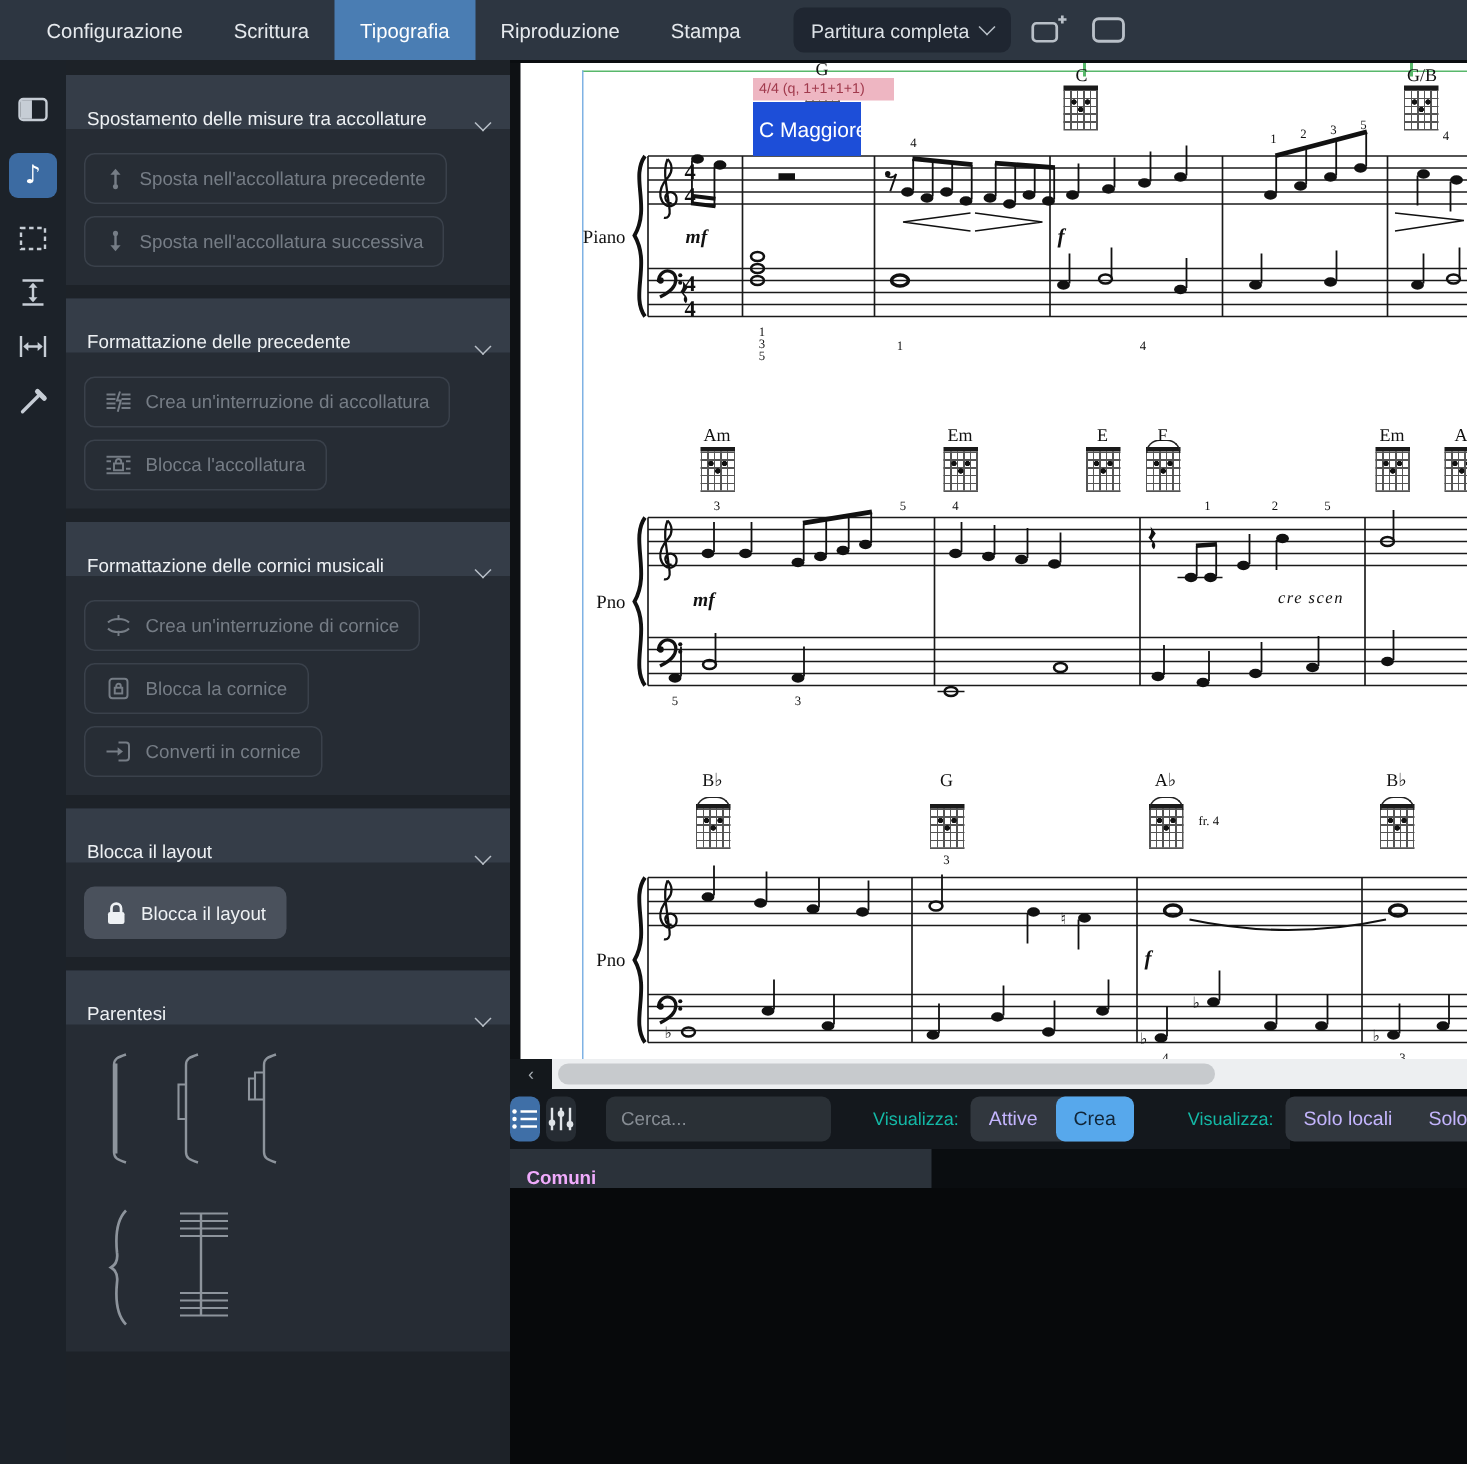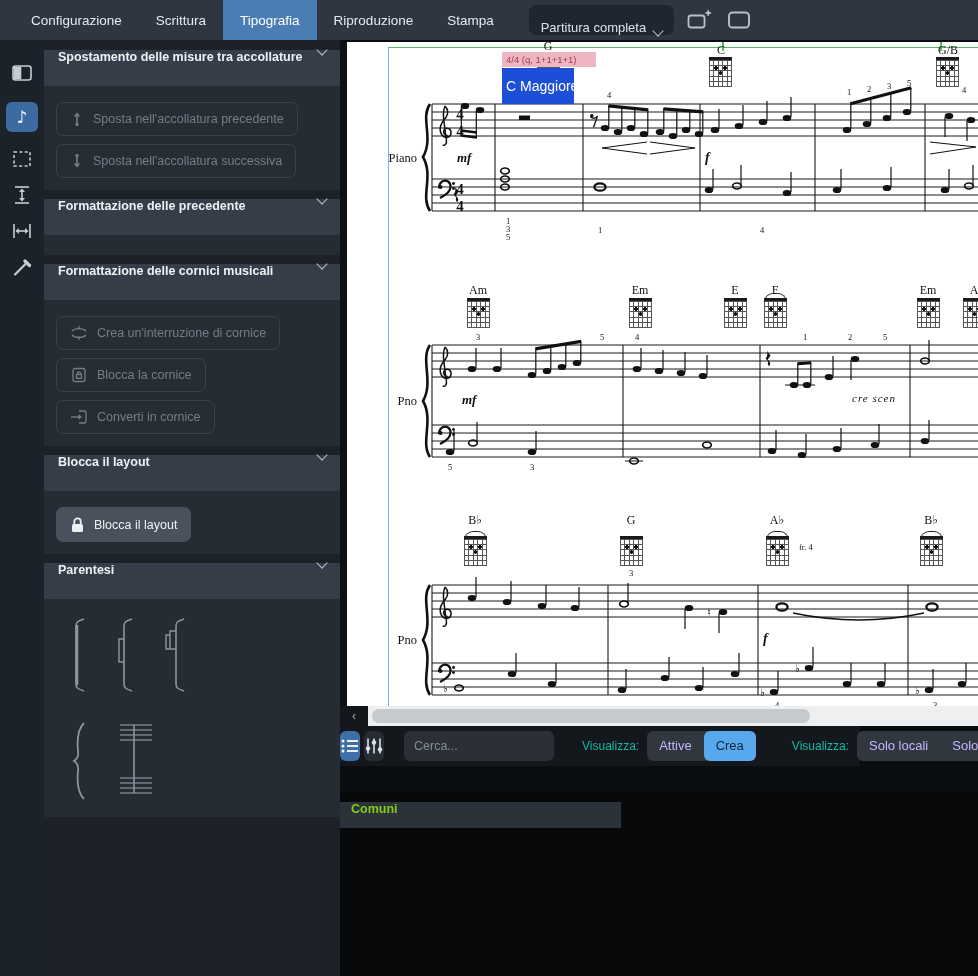--- a/index.html
+++ b/index.html
@@ -4,39 +4,39 @@
 <style>
   html,body{margin:0;padding:0;width:978px;height:976px;overflow:hidden;
     background:#0a0d10;font-family:"Liberation Sans",sans-serif;
     -webkit-font-smoothing:antialiased;position:relative}
   .abs{position:absolute}
 
   
   .topbar{left:0;top:0;width:978px;height:40px;background:#2d3641;display:flex;align-items:stretch}
   .tab{display:flex;align-items:center;padding:0 17px;color:#e6eaee;font-size:13.5px;cursor:pointer}
   .tab.active{background:#4a7db3;color:#fff}
-  .layout-select{margin:5px 0 5px 18px;display:flex;align-items:flex-end;gap:8px;background:#1f2631;
+  .layout-select{margin:5px 0 5px 18px;display:flex;align-items:center;gap:8px;background:#1f2631;
     border-radius:7px;padding:0 12px;color:#dde2e7;font-size:13px}
   .chev{width:7px;height:7px;border-right:1.8px solid #b9c0c8;border-bottom:1.8px solid #b9c0c8;
     transform:rotate(45deg);margin-top:-4px}
   .winbtn{width:30px;height:26px;margin:7px 0 7px 10px;display:flex;align-items:center;justify-content:center;
     border-radius:5px}
 
   
   .toolstrip{left:0;top:40px;width:44px;height:936px;background:#1c2229}
   .tool{position:absolute;left:6px;width:32px;height:30px;display:flex;align-items:center;justify-content:center;
     border-radius:6px;color:#c6cdd5}
   .tool.active{background:#3c6ba2;color:#fff}
   .tool .noteglyph{font-family:"DejaVu Sans",sans-serif;font-size:17px;line-height:1}
 
   
   .panel{left:44px;top:40px;width:296px;height:936px;background:#1d2228;overflow:hidden}
   .section{background:#262c34;margin-bottom:9px}
-  .sec-head{background:#353d48;height:36px;display:flex;align-items:flex-start;justify-content:space-between;
-    padding:0 14px;color:#eef1f4;font-size:12.5px;font-weight:bold}
+  .sec-head{background:#353d48;height:36px;display:flex;align-items:flex-end;justify-content:space-between;
+    padding:0 14px;color:#eef1f4;font-size:12.5px;font-weight:normal}
   .sec-body{padding:8px 12px 12px 12px}
   .pbtn{display:flex;align-items:center;gap:9px;width:fit-content;max-width:268px;
     background:#272d35;border:1px solid #3a414b;border-radius:7px;
     padding:8px 13px;margin-top:8px;color:#767d86;font-size:12.5px;white-space:nowrap}
   .pbtn.enabled{background:#4a515c;border:none;color:#eef1f4;padding:9px 14px}
   .glyphrow{display:flex;gap:22px;align-items:flex-start;padding:10px 0 4px 14px}
 
   
   .page{left:347px;top:42px;width:631px;height:664px;background:#ffffff;overflow:hidden}
   .gap-strip{left:340px;top:42px;width:7px;height:684px;background:#0e1114}
@@ -68,22 +68,22 @@
   .iconbtn{width:34px;height:30px;border-radius:6px;display:flex;align-items:center;justify-content:center}
   .iconbtn.blue{background:#3f6fa7}
   .iconbtn.dark{background:#262c33;margin-left:4px}
   .search{margin-left:20px;width:130px;height:30px;background:#2a3036;border:none;border-radius:6px;
     color:#cdd2d7;font-size:12.5px;padding:0 10px;outline:none}
   .search::placeholder{color:#878d94}
   .vlabel{color:#14b8a6;font-size:12px;margin-left:28px}
   .seg{display:flex;align-items:center;background:#31373e;border-radius:6px;height:30px;margin-left:8px}
   .seg .opt{padding:0 12px;color:#c4b5fd;font-size:13px;line-height:30px;white-space:nowrap}
   .seg .opt.sel{background:#57a8ec;color:#112固639;color:#112639;border-radius:6px;height:30px}
-  .group-bar{left:340px;top:802px;width:270px;height:26px;background:#2b323a;display:flex;align-items:flex-start;
-    padding-left:11px;color:#84cc16;font-size:12.5px;font-weight:bold}
+  .group-bar{left:340px;top:766px;width:270px;height:26px;background:#2b323a;display:flex;align-items:flex-end;
+    padding-left:11px;color:#f0abfc;font-size:12.5px;font-weight:bold}
   .black-bottom{left:340px;top:792px;width:638px;height:184px;background:#07090b}
 
   svg text{user-select:none}
   .chordtxt{font-family:"Liberation Serif","DejaVu Sans",serif;font-size:12px;fill:#111}
   .fingtxt{font-family:"Liberation Serif","DejaVu Sans",serif;font-size:8.5px;fill:#111}
   .dyntxt{font-family:"Liberation Serif",serif;font-size:13px;font-style:italic;font-weight:bold;fill:#111}
   .exprtxt{font-family:"Liberation Serif",serif;font-size:11px;font-style:italic;fill:#111;letter-spacing:1px}
   .lbltxt{font-family:"Liberation Serif",serif;font-size:12.5px;fill:#111}
   .timetxt{font-family:"Liberation Serif",serif;font-size:15px;font-weight:bold;fill:#111}
   .acc{font-family:"DejaVu Sans",sans-serif;font-size:10.5px;fill:#111}
@@ -182,20 +182,51 @@
       </div>
     </div>
   </div>
 
   <div class="section">
     <div class="sec-head">
       <span>Formattazione delle precedente</span>
       <span class="chev"></span>
     </div>
     <div class="sec-body">
+      <div class="pbtn">
+        <svg width="18" height="16" viewBox="0 0 18 16">
+          <g stroke="#767d86" stroke-width="1.3">
+            <line x1="1" y1="3" x2="7" y2="3"></line>
+              <line x1="1" y1="6" x2="7" y2="6"></line>
+            <line x1="1" y1="9" x2="7" y2="9"></line>
+              <line x1="1" y1="12" x2="7" y2="12"></line>
+            <line x1="11" y1="3" x2="17" y2="3"></line>
+              <line x1="11" y1="6" x2="17" y2="6"></line>
+            <line x1="11" y1="9" x2="17" y2="9"></line>
+              <line x1="11" y1="12" x2="17" y2="12"></line>
+            <path d="M10,1 L8,7 L10.5,7 L8.5,14.5" fill="none"></path>
+          </g>
+        </svg>
+        <span>Crea un'interruzione di accollatura</span>
+      </div>
+      <div class="pbtn">
+        <svg width="18" height="16" viewBox="0 0 18 16">
+          <g stroke="#767d86" stroke-width="1.3">
+            <line x1="1" y1="2.5" x2="17" y2="2.5"></line>
+              <line x1="1" y1="13.5" x2="17" y2="13.5"></line>
+            <line x1="1" y1="5.5" x2="4" y2="5.5"></line>
+              <line x1="14" y1="5.5" x2="17" y2="5.5"></line>
+            <line x1="1" y1="10.5" x2="4" y2="10.5"></line>
+              <line x1="14" y1="10.5" x2="17" y2="10.5"></line>
+            <rect x="6" y="7" width="6" height="4.5" fill="none"></rect>
+            <path d="M7.2,7 V5.8 a1.8,1.8 0 0 1 3.6,0 V7" fill="none"></path>
+          </g>
+        </svg>
+        <span>Blocca l'accollatura</span>
+      </div>
     </div>
   </div>
 
   <div class="section">
     <div class="sec-head">
       <span>Formattazione delle cornici musicali</span>
       <span class="chev"></span>
     </div>
     <div class="sec-body">
       <div class="pbtn">

